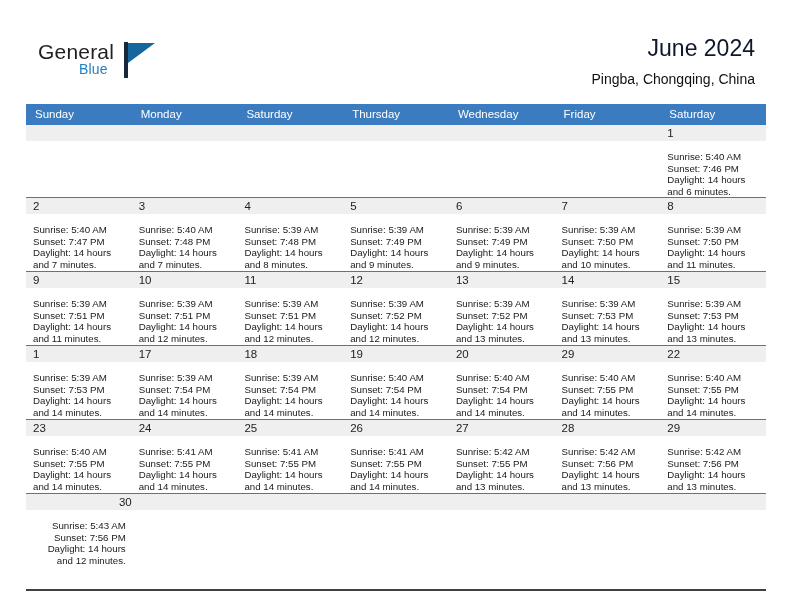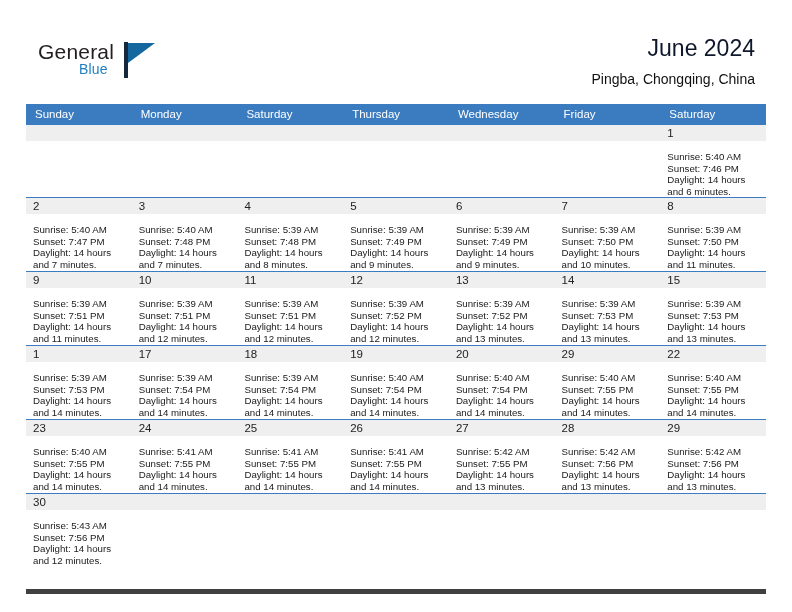--- a/index.html
+++ b/index.html
@@ -124,21 +124,21 @@
     display: flex;
     width: 740px;
     border-top: 1px solid #3b7cc0;
     position: relative;
   }
   .week:first-of-type {
     border-top: none;
   }
   .week-1 { height: 72px; }
   .week-body { height: 73px; }
-  .week-last { height: 95px; border-bottom: 5px solid #404040; }
+  .week-last { height: 95px; border-bottom: 2px solid #404040; text-align: right; }
 
   .daycell {
     flex: 1 1 0;
     box-sizing: border-box;
     position: relative;
     padding: 0;
   }
 
   .daynum-band {
     height: 16px;

